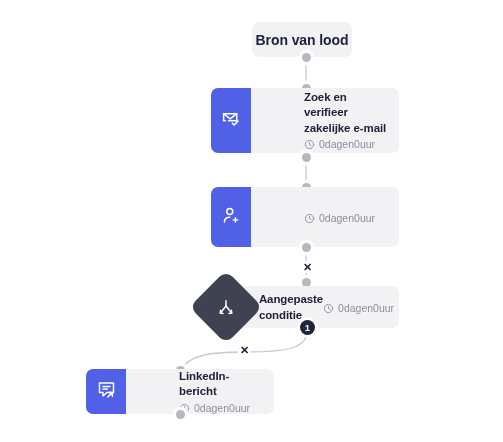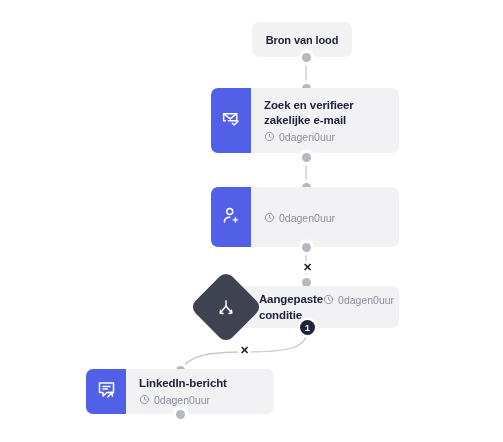--- a/index.html
+++ b/index.html
@@ -29,20 +29,21 @@
   }
   
   .node {
     position: absolute;
     display: flex;
     align-items: stretch;
     background: #f2f2f4;
     border-radius: 7px;
     box-sizing: border-box;
     overflow: hidden;
+    gap: 40px;
   }
   .node-icon {
     width: 40px;
     background: #5061e8;
     display: flex;
     align-items: center;
     justify-content: center;
     flex: 0 0 40px;
   }
   .node-body {
@@ -54,40 +55,40 @@
   }
   .node-title {
     font-size: 11.5px;
     font-weight: bold;
     color: #20243a;
     line-height: 15.5px;
     letter-spacing: -0.1px;
   }
   .node-delay {
     display: flex;
-    align-items: flex-start;
+    align-items: center;
     gap: 4px;
     margin-top: 2px;
     font-size: 10.5px;
     color: #8b8f9c;
     line-height: 13px;
   }
   .node-delay svg { display: block; }
 
   
   .start-card {
     position: absolute;
     background: #f2f2f4;
     border-radius: 7px;
     display: flex;
     align-items: center;
     justify-content: center;
   }
   .start-label {
-    font-size: 11px;
+    font-size: 14px;
     font-weight: bold;
     color: #20243a;
     letter-spacing: -0.1px;
   }
 
   
   .diamond-node {
     position: absolute;
     display: flex;
     align-items: center;

